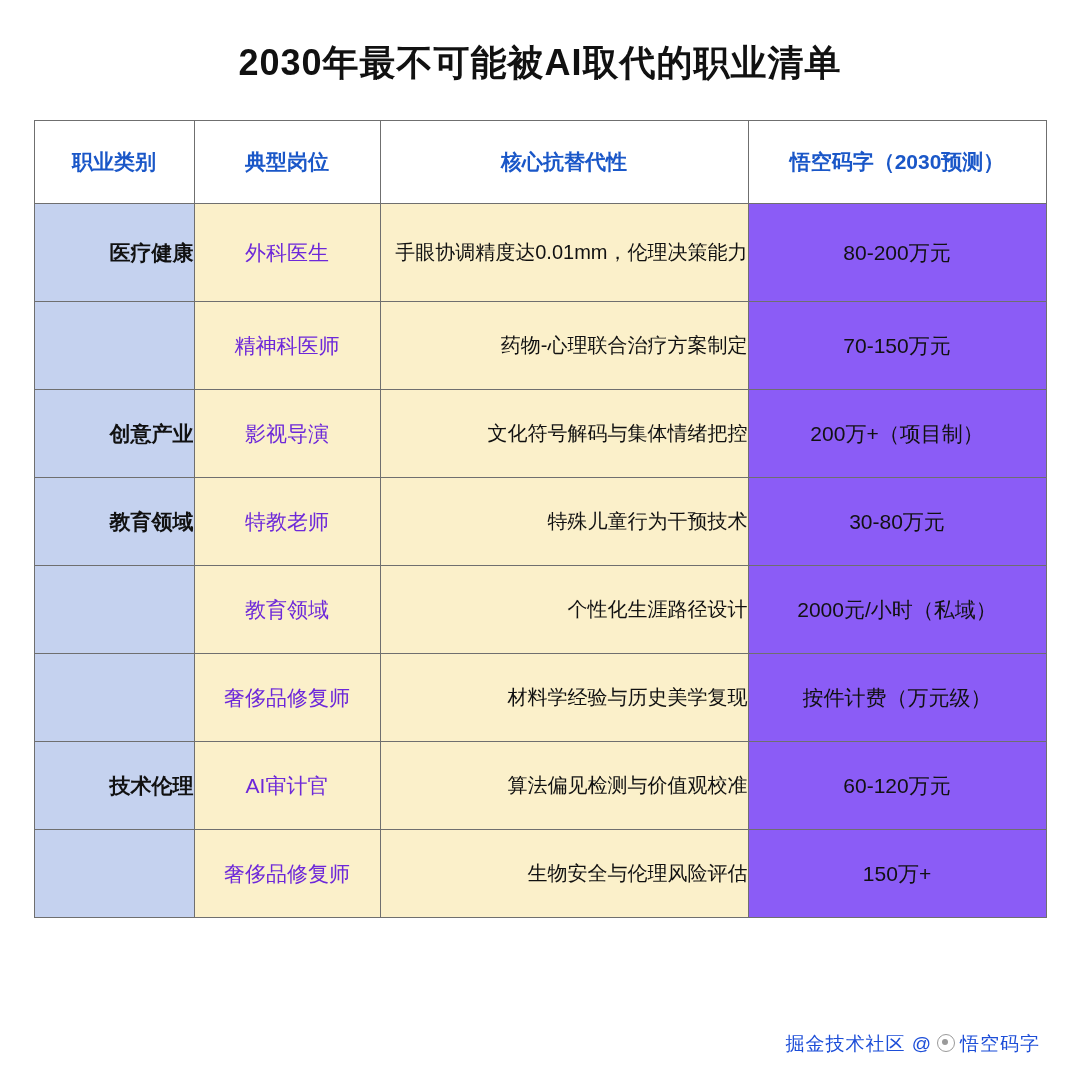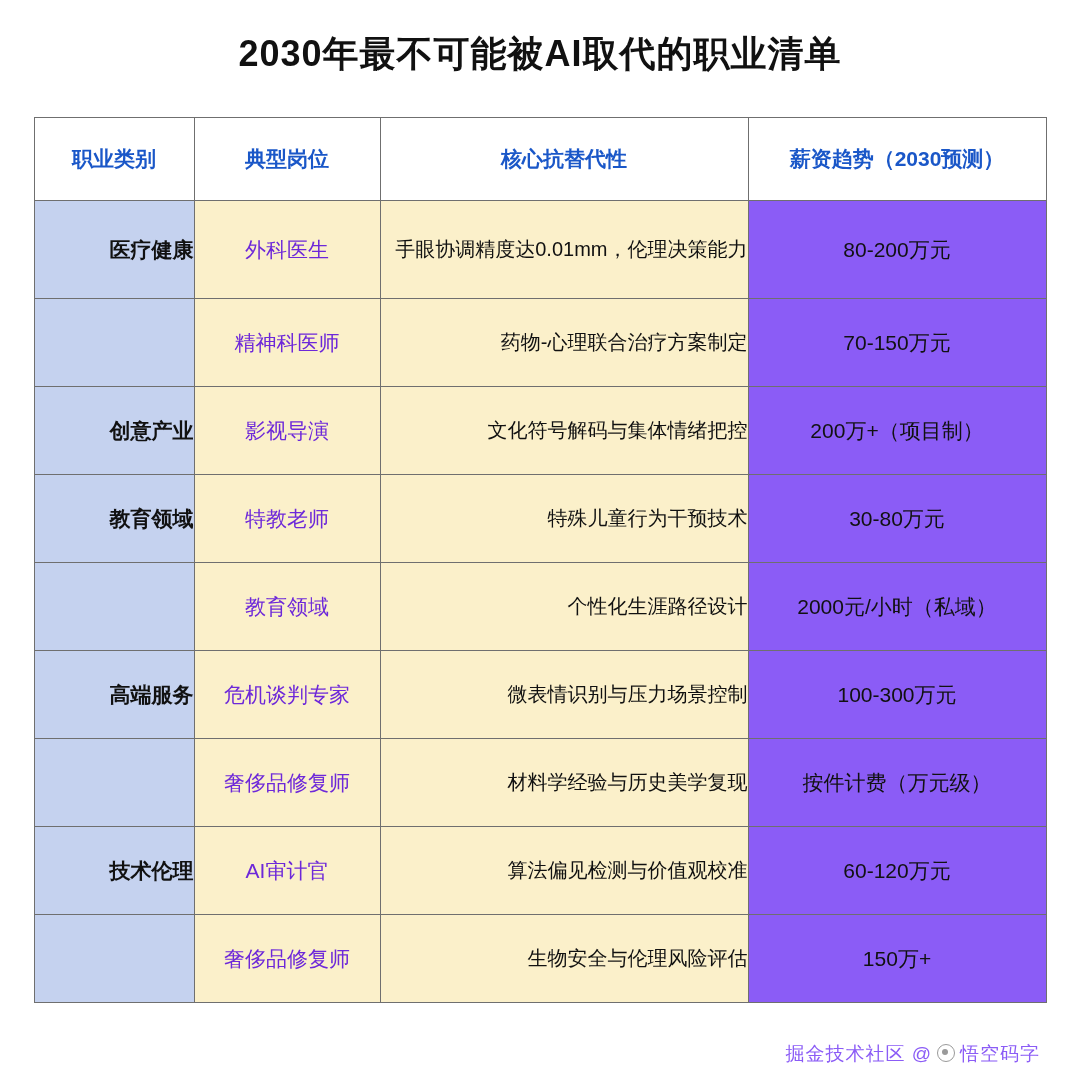--- a/index.html
+++ b/index.html
@@ -12,36 +12,36 @@
     height: 1078px;
     font-family: "Liberation Sans", "DejaVu Sans", sans-serif;
     color: #1a1a1a;
     position: relative;
     overflow: hidden;
   }
   .page {
     width: 1080px;
     height: 1078px;
     box-sizing: border-box;
-    padding: 0;
+    padding: 9px;
     position: relative;
   }
   .title {
     text-align: center;
     font-size: 36px;
     font-weight: bold;
     color: #111111;
     letter-spacing: 1px;
     padding: 30px 0 22px 0;
     margin: 0;
   }
   table.jobs {
     border-collapse: collapse;
     width: 1012px;
-    margin: 16px auto;
+    margin: 10px auto;
     table-layout: fixed;
   }
   table.jobs td, table.jobs th {
     border: 1px solid #6f6f6f;
     padding: 0;
     vertical-align: middle;
   }
   thead th {
     background: #ffffff;
     color: #1a57c8;
@@ -82,23 +82,23 @@
     font-size: 21px;
     text-align: center;
     color: #111111;
   }
   tbody tr { height: 88px; }
   tbody tr.tall { height: 98px; }
 
   .watermark {
     position: absolute;
     right: 40px;
-    bottom: 11px;
+    bottom: 21px;
     font-size: 19px;
-    color: #8b5cf6;
+    color: #1d4ed8;
     letter-spacing: 1px;
     white-space: nowrap;
   }
   .watermark .wm-logo {
     display: inline-block;
     width: 16px;
     height: 16px;
     border: 1.5px solid #9a9a9a;
     border-radius: 50%;
     position: relative;
@@ -128,21 +128,21 @@
       <col class="c1">
         <col class="c2">
         <col class="c3">
         <col class="c4">
     </colgroup>
     <thead>
       <tr>
         <th>职业类别</th>
         <th>典型岗位</th>
         <th>核心抗替代性</th>
-        <th>薪资趋势（2030预测）</th>
+        <th>悟空码字（2030预测）</th>
       </tr>
     </thead>
     <tbody>
       <tr class="tall">
         <td class="cat">医疗健康</td>
         <td class="role">外科医生</td>
         <td class="reason">手眼协调精度达0.01mm，伦理决策能力</td>
         <td class="salary">80-200万元</td>
       </tr>
       <tr>
@@ -163,26 +163,20 @@
         <td class="reason">特殊儿童行为干预技术</td>
         <td class="salary">30-80万元</td>
       </tr>
       <tr>
         <td class="cat empty"></td>
         <td class="role">教育领域</td>
         <td class="reason">个性化生涯路径设计</td>
         <td class="salary">2000元/小时（私域）</td>
       </tr>
       <tr>
-        <td class="cat">高端服务</td>
-        <td class="role">危机谈判专家</td>
-        <td class="reason">微表情识别与压力场景控制</td>
-        <td class="salary">100-300万元</td>
-      </tr>
-      <tr>
         <td class="cat empty"></td>
         <td class="role">奢侈品修复师</td>
         <td class="reason">材料学经验与历史美学复现</td>
         <td class="salary">按件计费（万元级）</td>
       </tr>
       <tr>
         <td class="cat">技术伦理</td>
         <td class="role">AI审计官</td>
         <td class="reason">算法偏见检测与价值观校准</td>
         <td class="salary">60-120万元</td>

